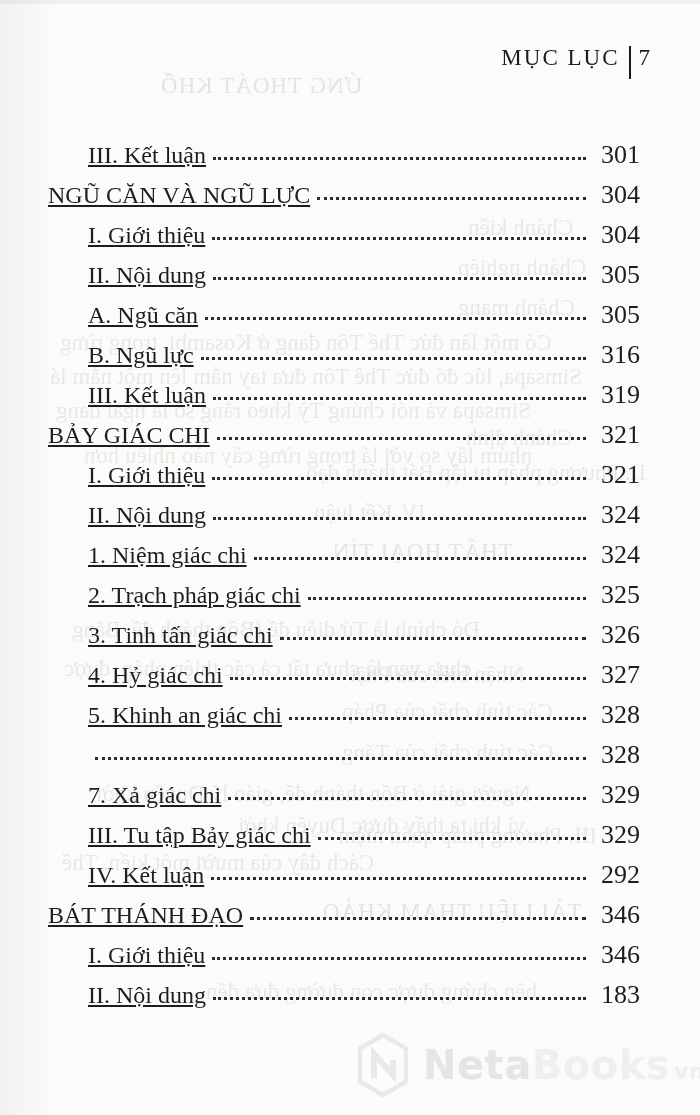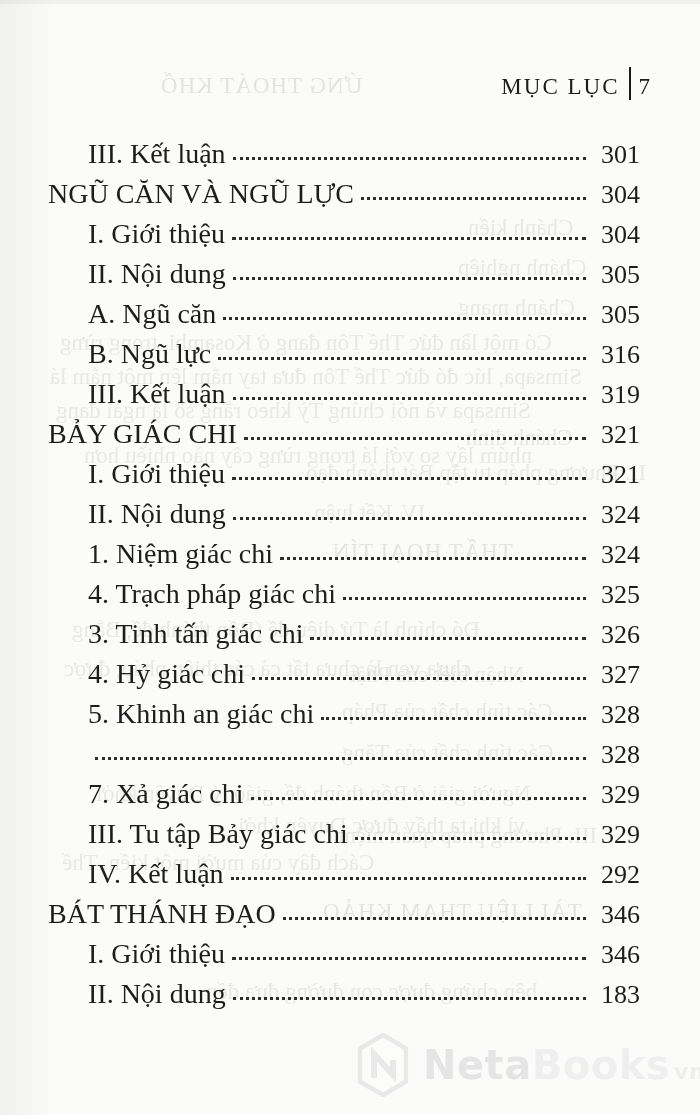--- a/index.html
+++ b/index.html
@@ -15,30 +15,30 @@
     background:linear-gradient(90deg,rgba(170,166,156,0.12),rgba(170,166,156,0));
     pointer-events:none;
   }
   .scan-edge-top{
     position:absolute;left:0;top:0;width:100%;height:4px;
     background:rgba(110,110,110,0.08);
     pointer-events:none;
   }
 
   
-  .header{position:absolute;top:67px;right:50px;display:flex;align-items:flex-end;}
+  .header{position:absolute;top:46px;right:50px;display:flex;}
   .header-title{font-size:23px;letter-spacing:2px;line-height:1;}
   .header-divider{width:2px;height:33px;background:#181818;margin:0 8px -2px 9px;}
   .header-page{font-size:23px;line-height:1;}
 
   
   .toc{position:absolute;top:128px;left:48px;right:60px;}
   .toc-row{display:flex;align-items:flex-end;height:40px;}
   .toc-row.level-sub{padding-left:40px;}
-  .toc-label{font-size:28px;line-height:1.05;white-space:nowrap;}
+  .toc-label{font-size:24px;line-height:1.05;white-space:nowrap;text-decoration:underline;}
   .toc-dots{flex:1;border-bottom:3px dotted #2e2e2e;margin:0 4px 8px 7px;min-width:20px;}
   .toc-page{font-size:26px;line-height:1.05;min-width:50px;text-align:right;margin-top:48px;}
 
   
   .ghost-layer{position:absolute;inset:0;pointer-events:none;z-index:0;}
   .ghost{
     position:absolute;transform:scaleX(-1);white-space:nowrap;
     font-size:23px;color:#79816f;opacity:0.14;line-height:1;
   }
   .ghost-caps{letter-spacing:1px;opacity:0.18;}
@@ -146,21 +146,21 @@
         <span class="toc-label">II. Nội dung</span>
         <span class="toc-dots"></span>
         <span class="toc-page">324</span>
       </div>
       <div class="toc-row level-sub">
         <span class="toc-label">1. Niệm giác chi</span>
         <span class="toc-dots"></span>
         <span class="toc-page">324</span>
       </div>
       <div class="toc-row level-sub">
-        <span class="toc-label">4. Trạch pháp giác chi</span>
+        <span class="toc-label">2. Trạch pháp giác chi</span>
         <span class="toc-dots"></span>
         <span class="toc-page">325</span>
       </div>
       <div class="toc-row level-sub">
         <span class="toc-label">3. Tinh tấn giác chi</span>
         <span class="toc-dots"></span>
         <span class="toc-page">326</span>
       </div>
       <div class="toc-row level-sub">
         <span class="toc-label">4. Hỷ giác chi</span>

